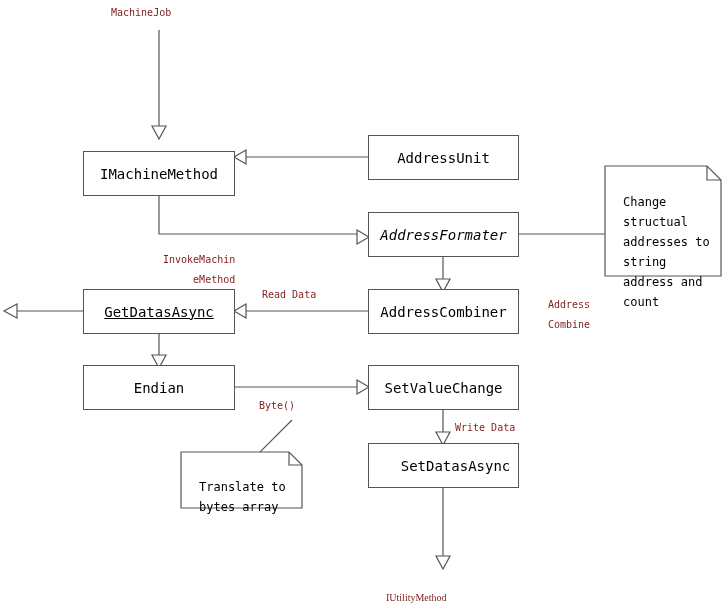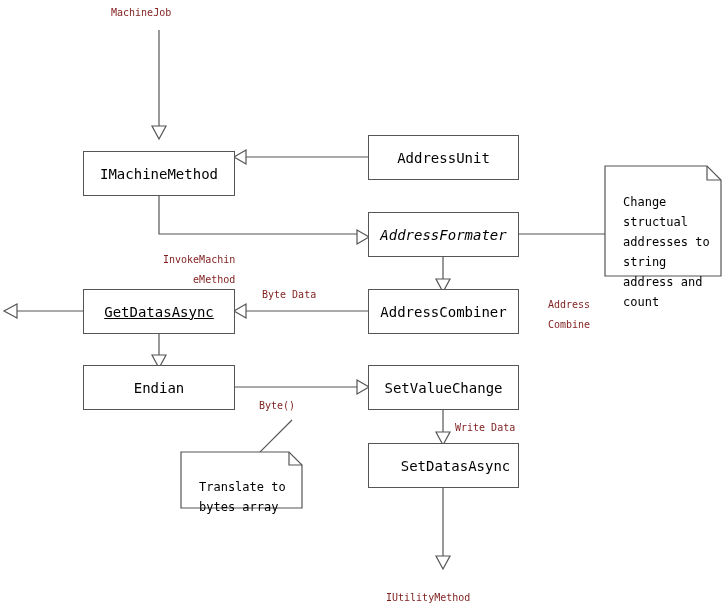--- a/index.html
+++ b/index.html
@@ -114,42 +114,42 @@
     <g stroke="#555555" stroke-width="1.2" fill="#ffffff">
       <path d="M605,166 L707,166 L721,180 L721,276 L605,276 Z"></path>
       <path d="M707,166 L707,180 L721,180" fill="none"></path>
       <path d="M181,452 L289,452 L302,465 L302,508 L181,508 Z"></path>
       <path d="M289,452 L289,465 L302,465" fill="none"></path>
     </g>
   </svg>
 
   <div class="free-label" style="left:111px; top:3px;">MachineJob</div>
 
-  <div class="free-label" style="left:386px; top:588px;">IUtilityMethod</div>
+  <div class="free-label" style="left:386px; top:588px;font-family:Liberation Serif, serif;">IUtilityMethod</div>
 
   <div class="node-box" style="left:83px; top:135px; width:152px; height:45px;margin-top:16px;">IMachineMethod</div>
 
   <div class="node-box" style="left:368px; top:135px; width:151px; height:45px;">AddressUnit</div>
 
   <div class="node-box" style="left:368px; top:212px; width:151px; height:45px;font-style:italic;">AddressFormater</div>
 
   <div class="node-box" style="left:368px; top:289px; width:151px; height:45px;">AddressCombiner</div>
 
   <div class="node-box" style="left:83px; top:289px; width:152px; height:45px;text-decoration:underline;">GetDatasAsync</div>
 
   <div class="node-box" style="left:83px; top:365px; width:152px; height:45px;">Endian</div>
 
   <div class="node-box" style="left:368px; top:365px; width:151px; height:45px;">SetValueChange</div>
 
   <div class="node-box" style="left:368px; top:443px; width:151px; height:45px;padding-left:24px;">SetDatasAsync</div>
 
   <div class="free-label" style="left:163px; top:238px; text-align:right;margin-top:12px;">InvokeMachin
 eMethod</div>
 
-  <div class="free-label" style="left:262px; top:285px;">Byte Data</div>
+  <div class="free-label" style="left:262px; top:285px;">Read Data</div>
 
   <div class="free-label" style="left:537px; top:295px;margin-left:11px;">Address
 Combine</div>
 
   <div class="free-label" style="left:259px; top:396px;">Byte()</div>
 
   <div class="free-label" style="left:455px; top:418px;">Write Data</div>
 
   <div class="note-box" style="left:605px; top:166px; width:116px; height:110px;">
     <span class="note-text">Change

